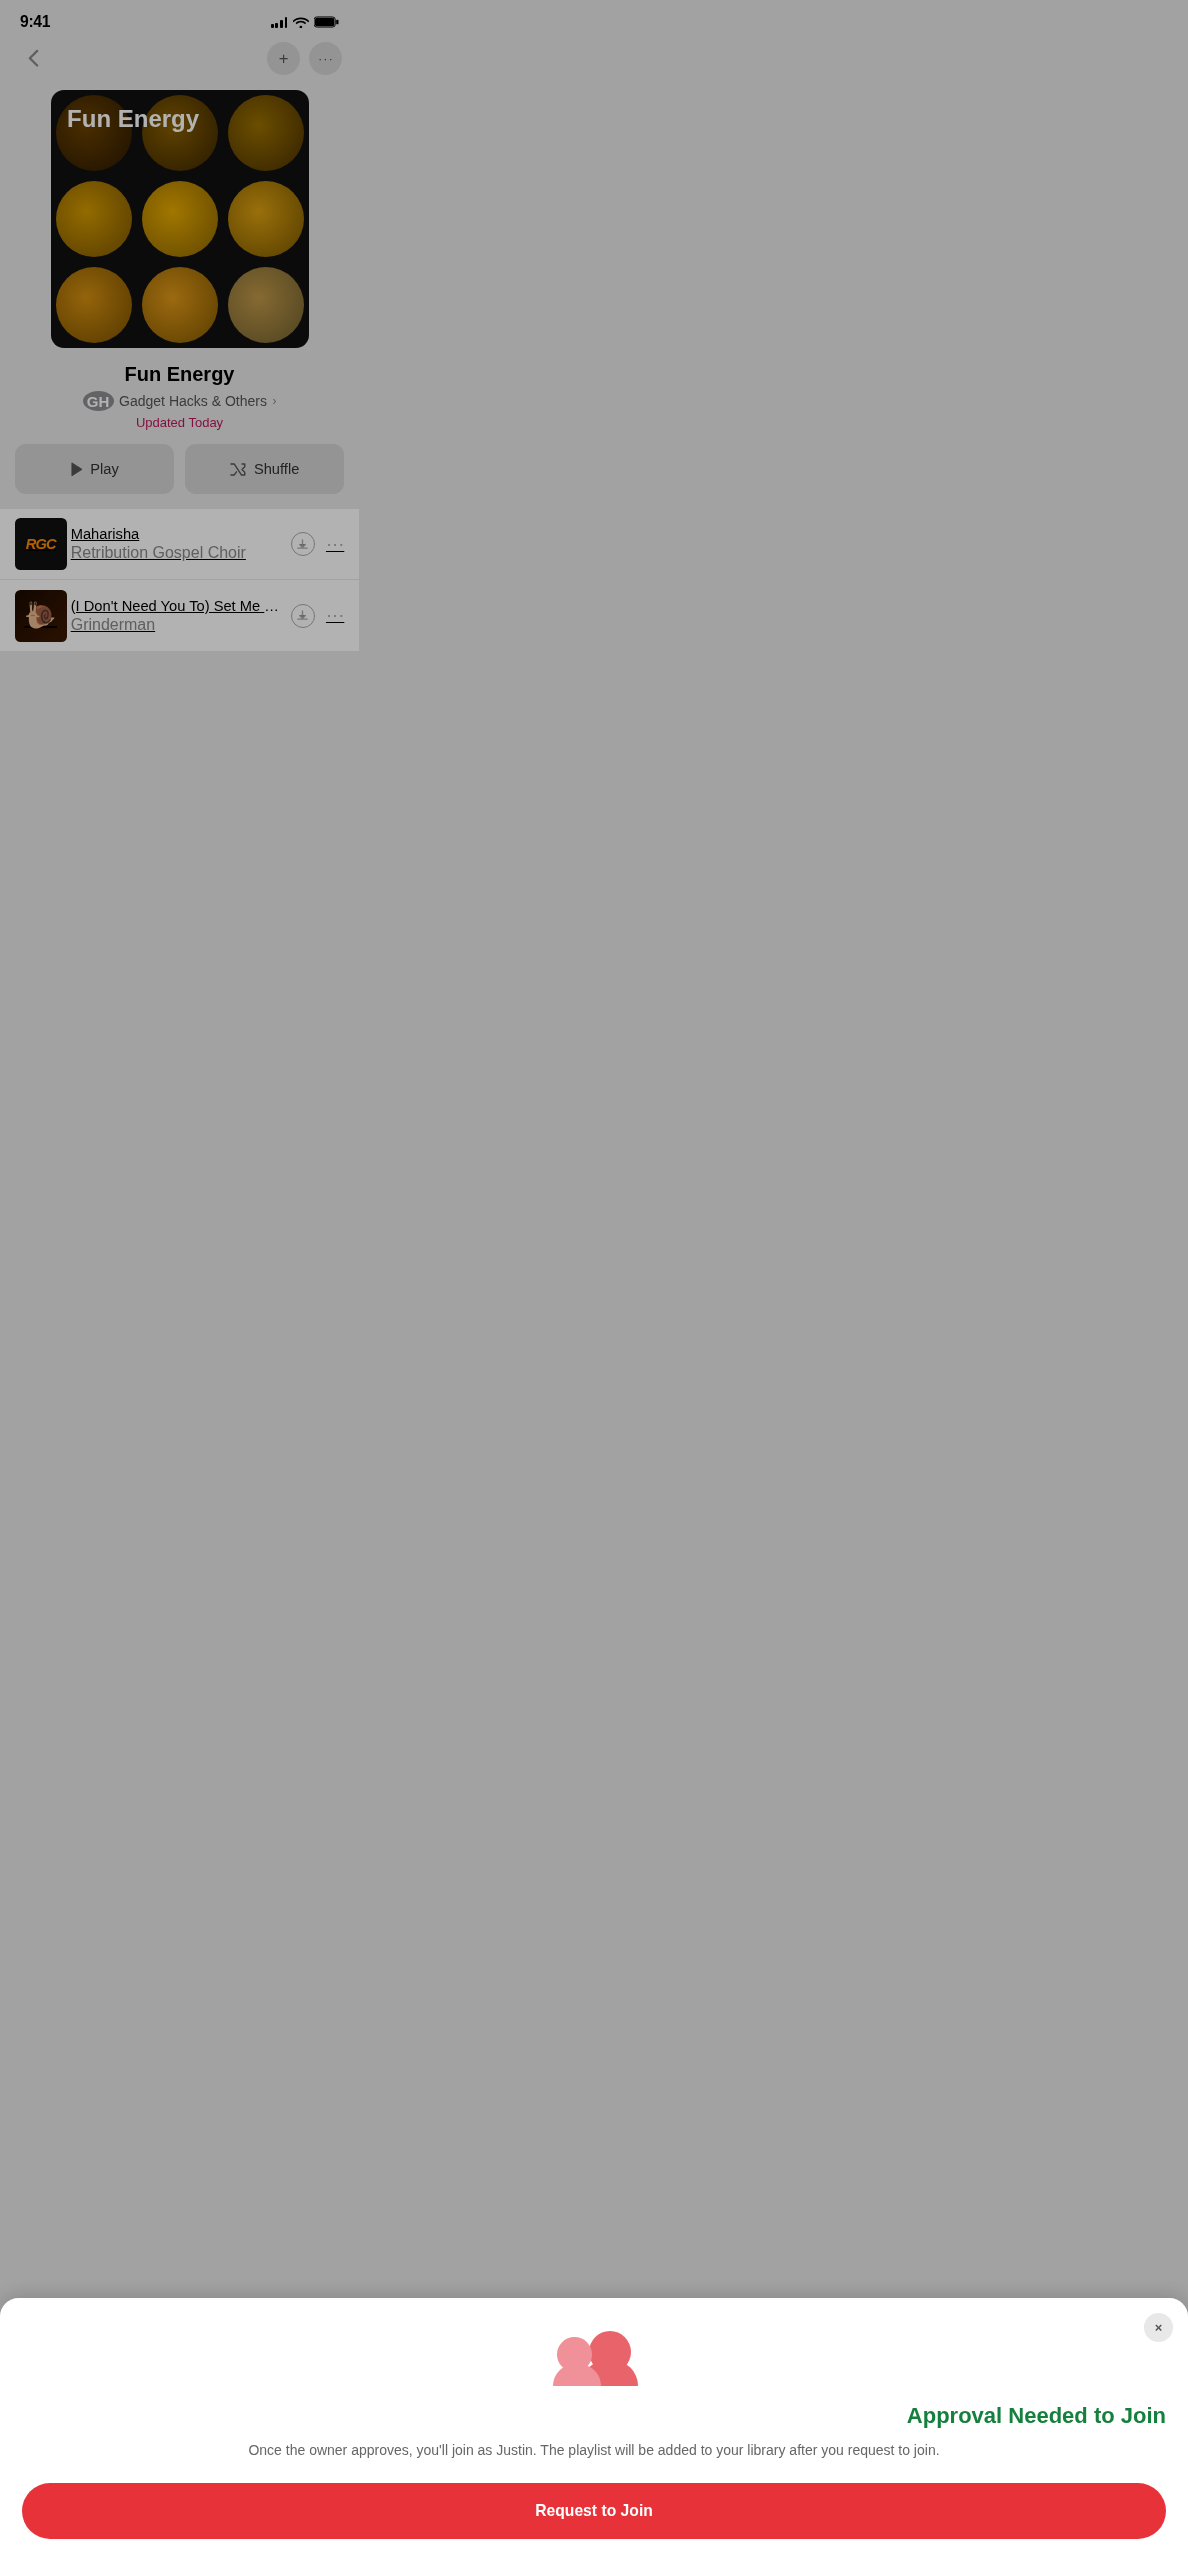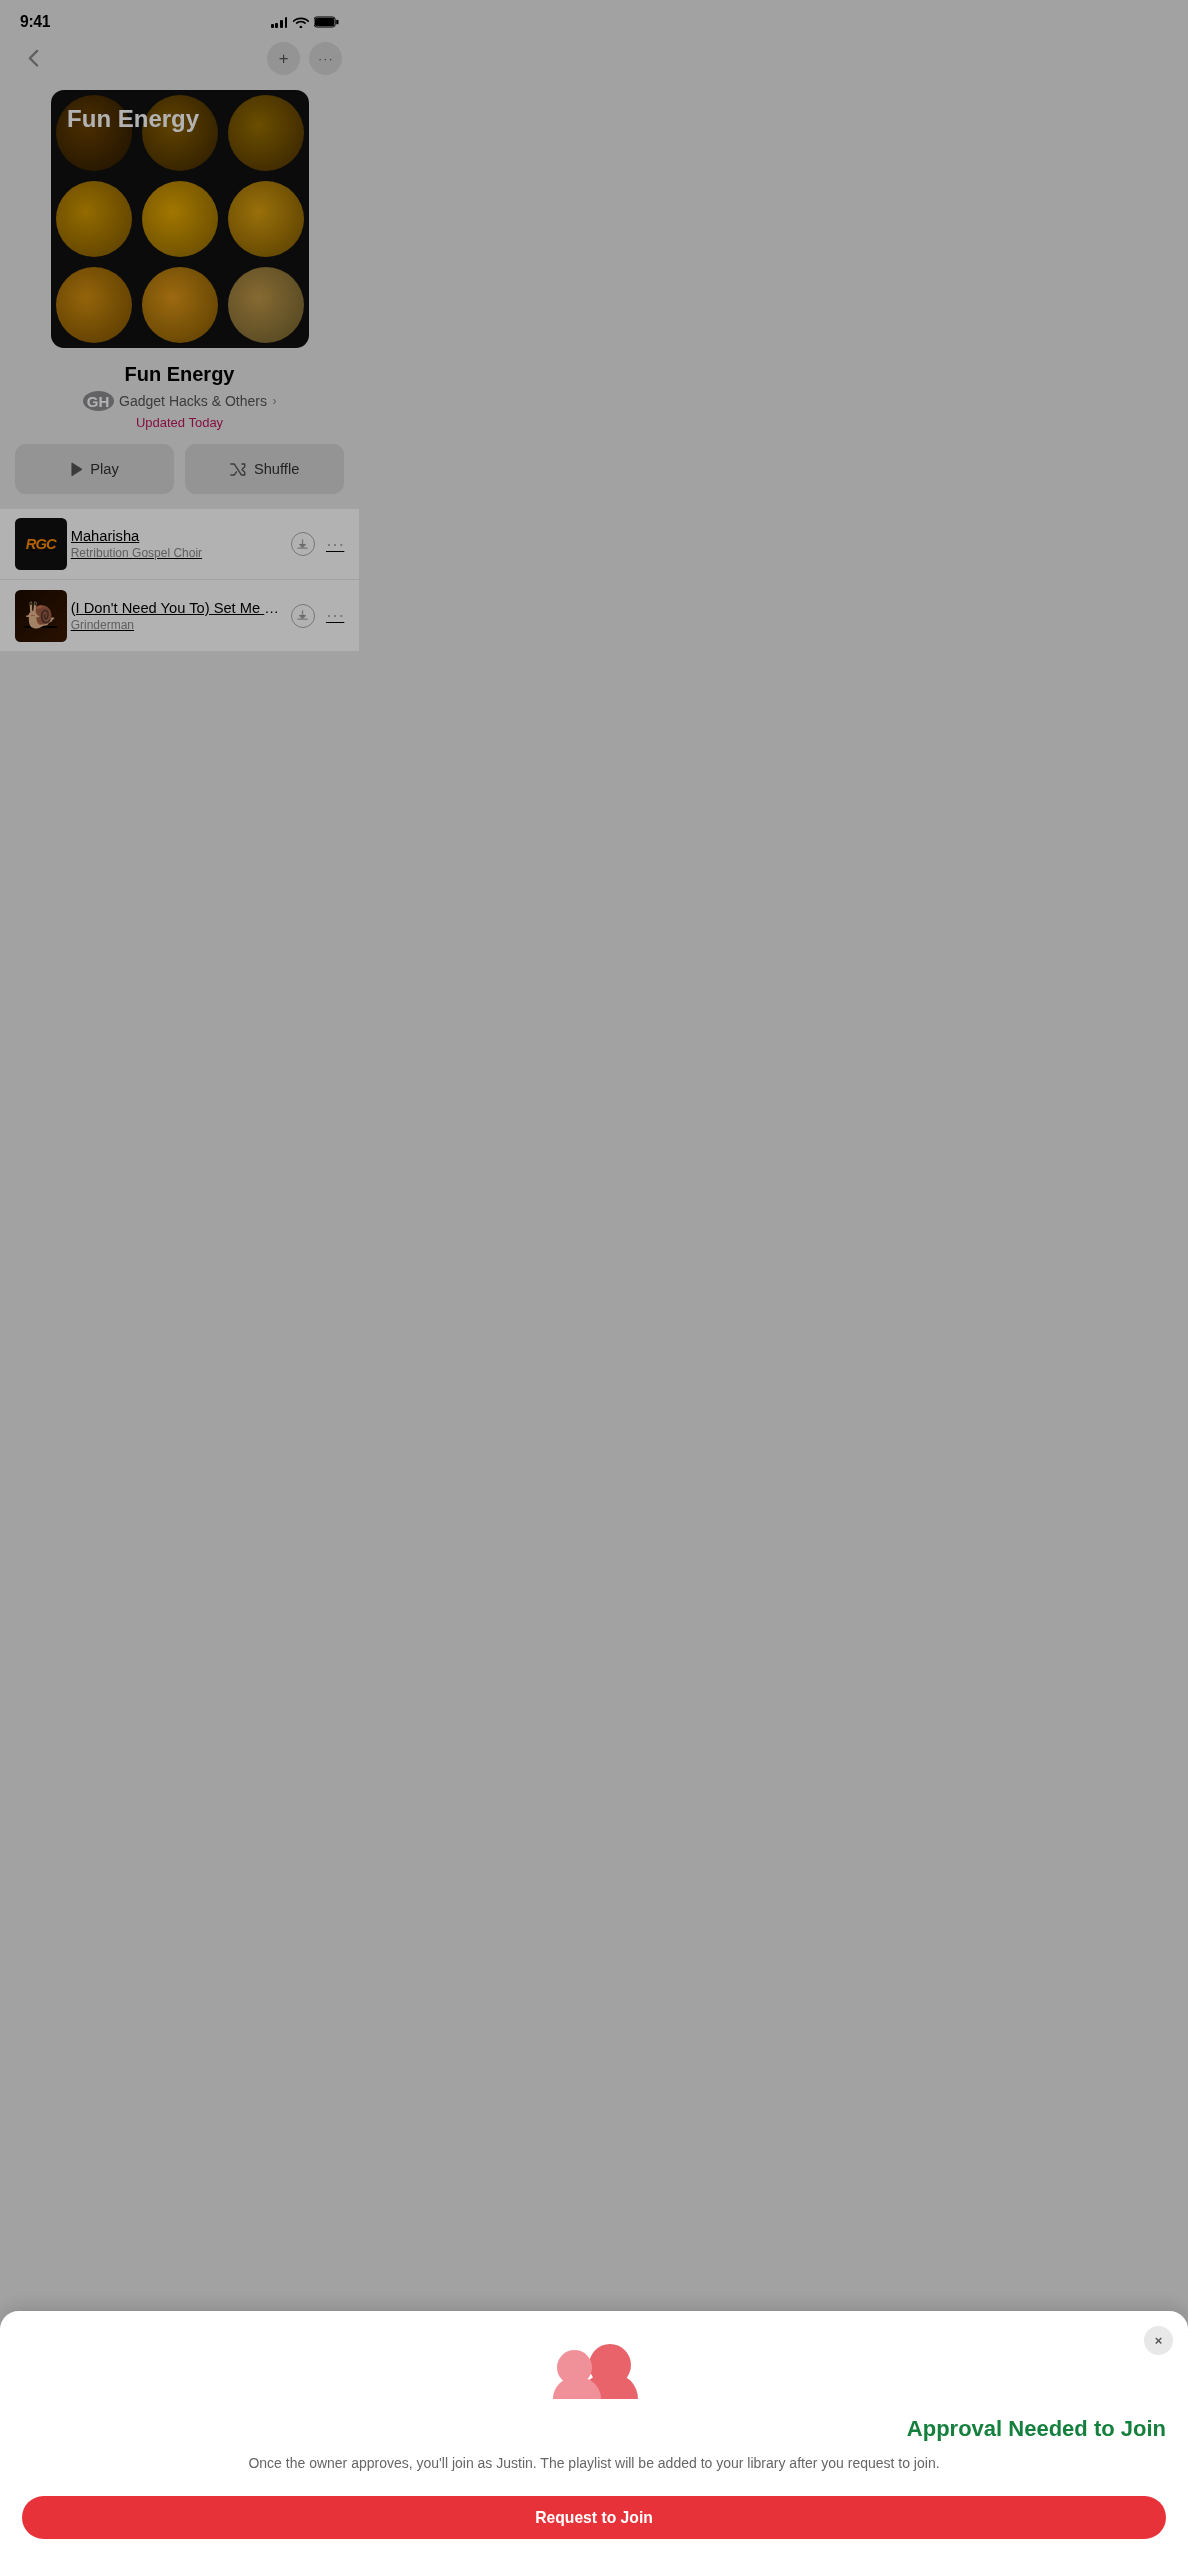--- a/index.html
+++ b/index.html
@@ -231,21 +231,21 @@
     .track-title {
       font-size: 14.7px;
       font-weight: 400;
       color: #000;
       margin-bottom: 1.8px;
       white-space: nowrap;
       overflow: hidden;
       text-overflow: ellipsis;
     }
     .track-artist {
-      font-size: 12px;
+      font-size: 16px;
       color: #888;
     }
     .track-actions {
       display: flex;
       align-items: center;
       gap: 11px;
     }
     .download-btn {
       width: 24px;
       height: 24px;
@@ -358,21 +358,21 @@
     .modal-description {
       font-size: 14px;
       color: #666;
       text-align: center;
       line-height: 1.5;
       margin-bottom: 22px;
       padding: 0 9.2px;
     }
     .request-btn {
       width: 100%;
-      height: 43px;
+      height: 56px;
       background: #e8323a;
       border-radius: 28px;
       display: flex;
       align-items: center;
       justify-content: center;
       cursor: pointer;
       font-size: 15.7px;
       font-weight: 600;
       color: white;
     }

